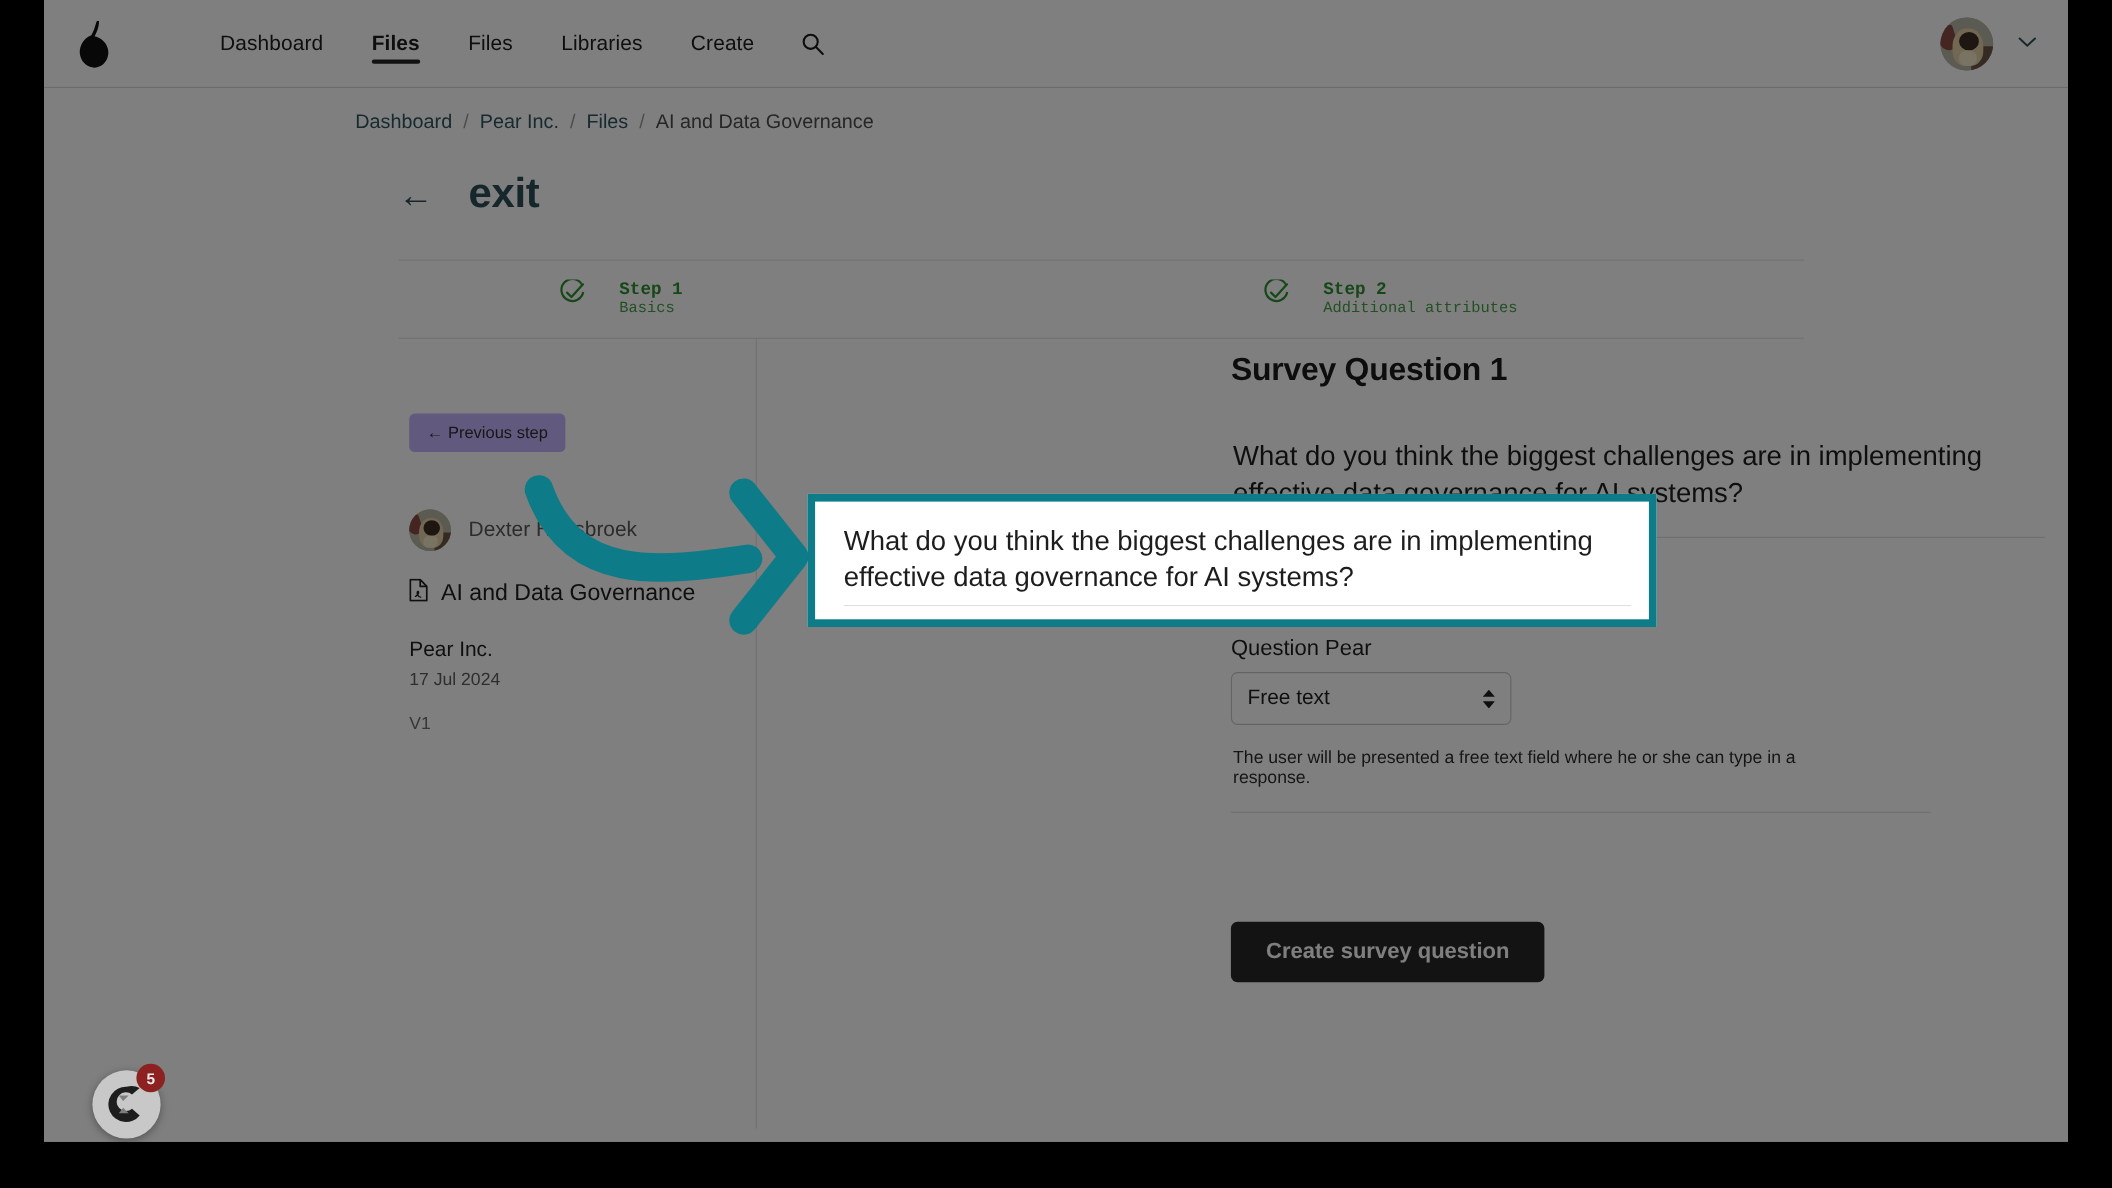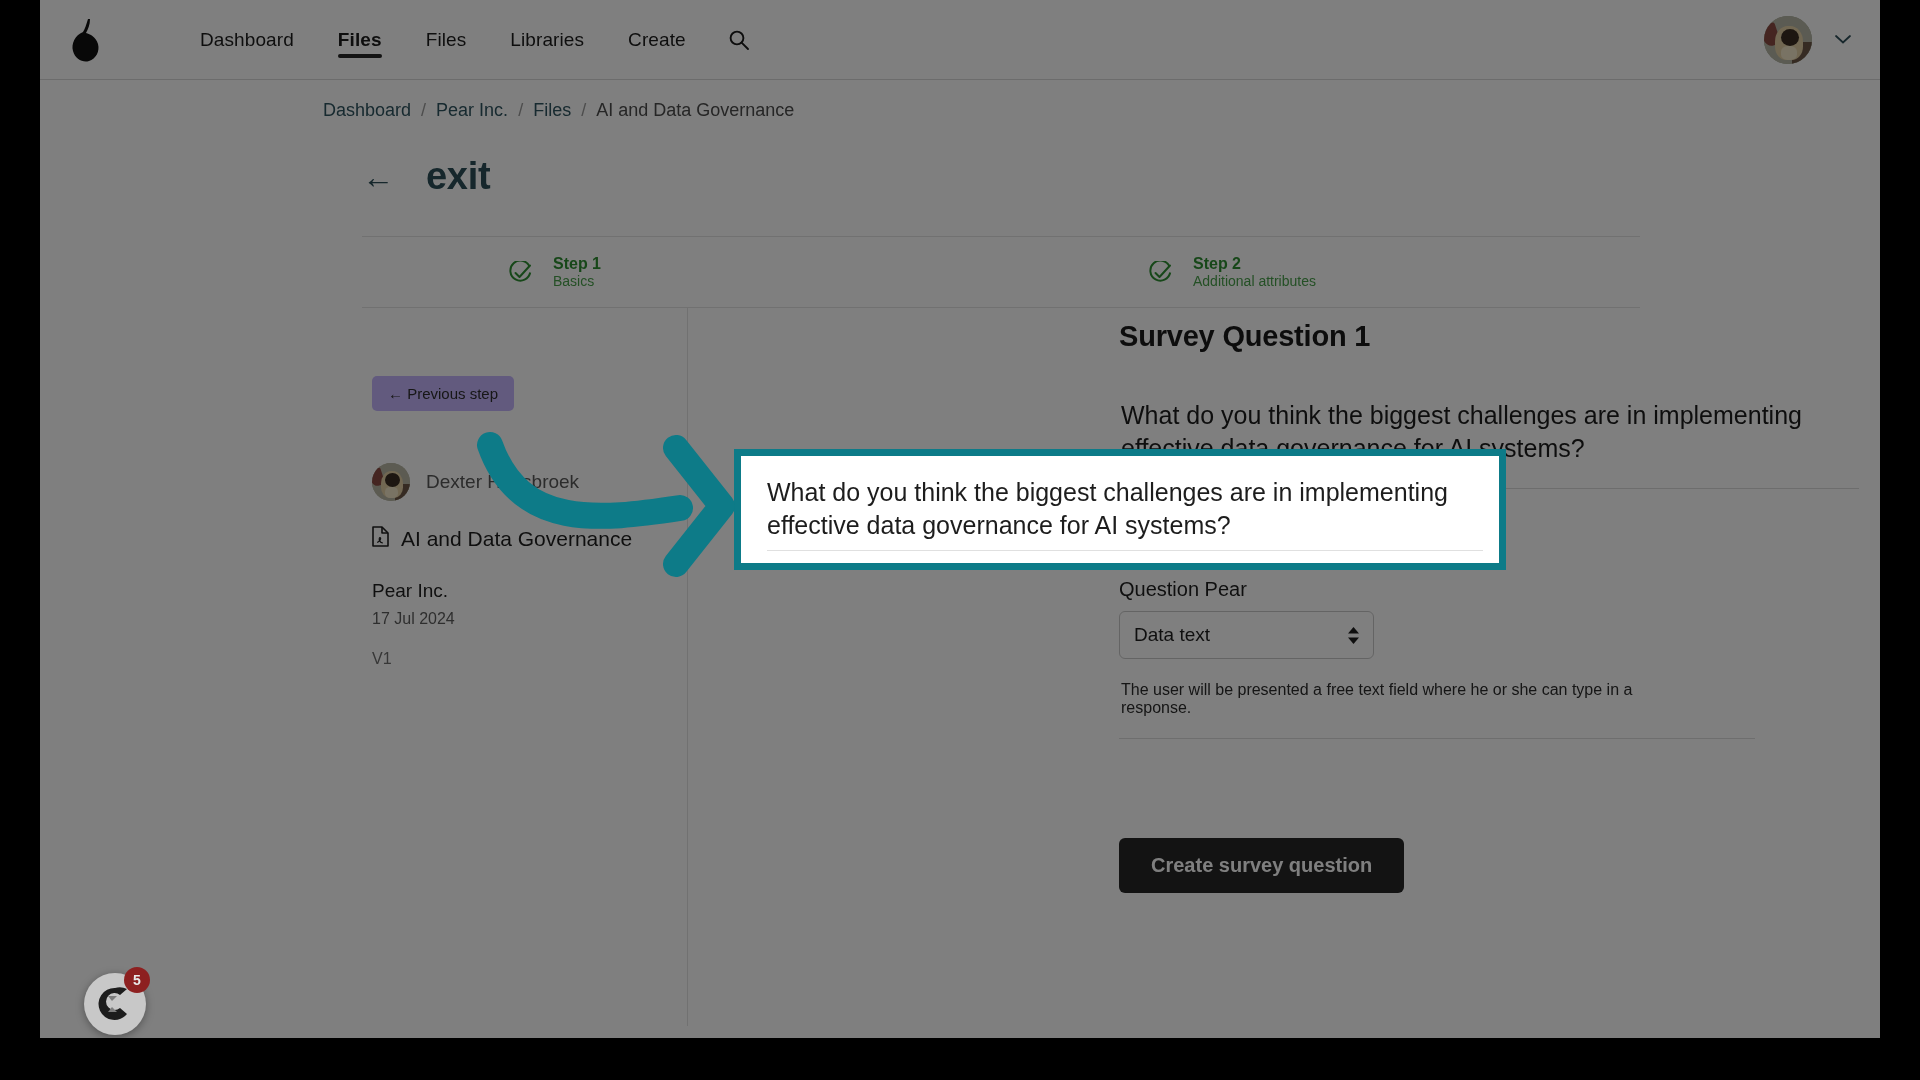--- a/index.html
+++ b/index.html
@@ -127,23 +127,24 @@
     width: 1278px;
     height: 72px;
     border-top: 1px solid #e2e2e2;
     border-bottom: 1px solid #e2e2e2;
     display: flex;
     align-items: center;
   }
   .step {
     flex: 1 1 0;
     display: flex;
-    align-items: flex-end;
-    gap: 20px;
+    align-items: flex-start;
+    gap: 30px;
     padding-left: 148px;
+    font-family: Liberation Mono, monospace;
   }
   .step:first-child { padding-left: 146px; }
   .step-check { color: #2f8f32; }
   .step-text { line-height: 1.22; }
   .step-title { font-size: 16px; font-weight: 700; color: #2f8f32; }
   .step-sub   { font-size: 14px; color: #49a04b; }
 
   
   .body-wrap {
     position: absolute;
@@ -460,21 +461,21 @@
 
       <div class="question-field">
         <textarea class="question-textarea" rows="2" placeholder="Type your question" style="">What do you think the biggest challenges are in implementing effective data governance for AI systems?</textarea>
       </div>
 
       <div class="field-help">Type your question above</div>
 
       <div class="qtype-label">Question Pear</div>
 
       <div class="qtype-select">
-        <span>Data text</span>
+        <span>Free text</span>
         <span class="select-caret">
           <svg width="11" height="7" viewBox="0 0 11 7">
               <polygon points="5.5,0 11,6.5 0,6.5" fill="#1f1f1f"></polygon>
             </svg>
           <svg width="11" height="7" viewBox="0 0 11 7">
               <polygon points="5.5,7 0,0.5 11,0.5" fill="#1f1f1f"></polygon>
             </svg>
         </span>
       </div>
 

